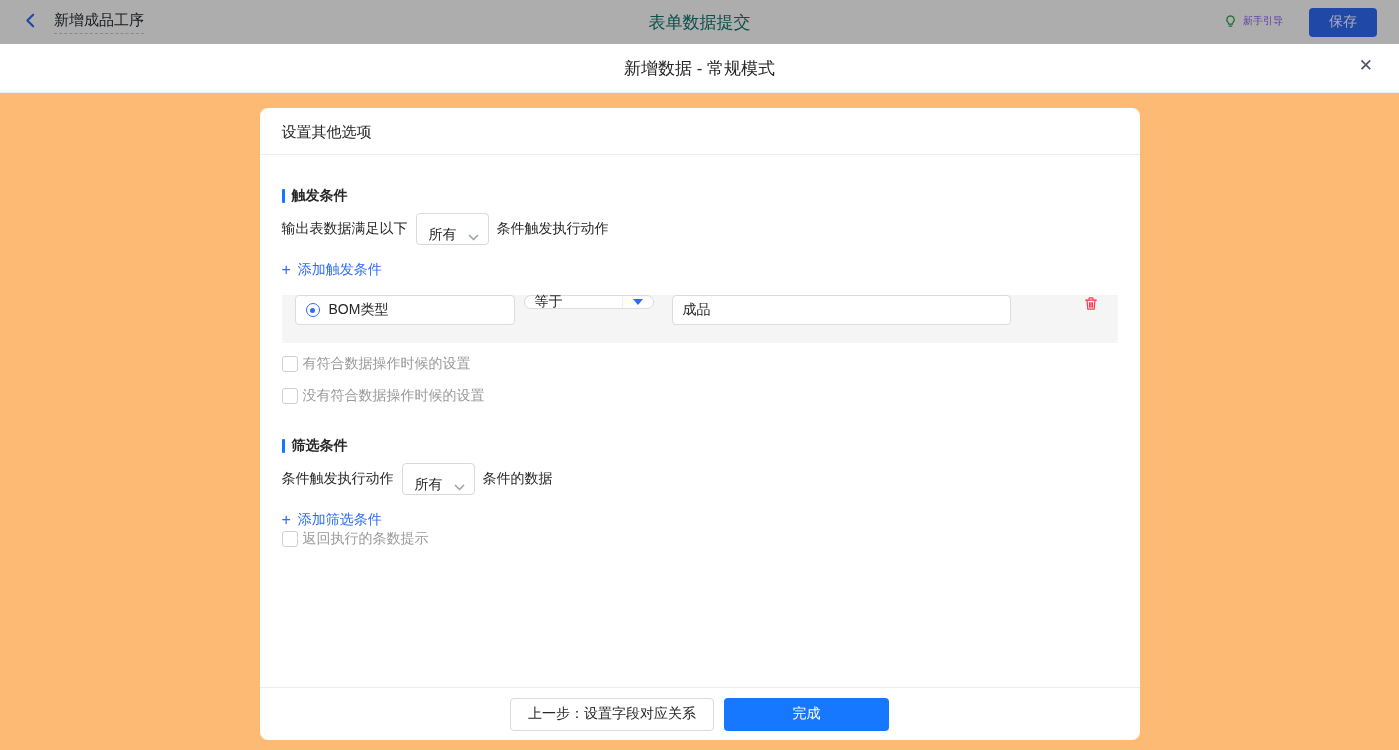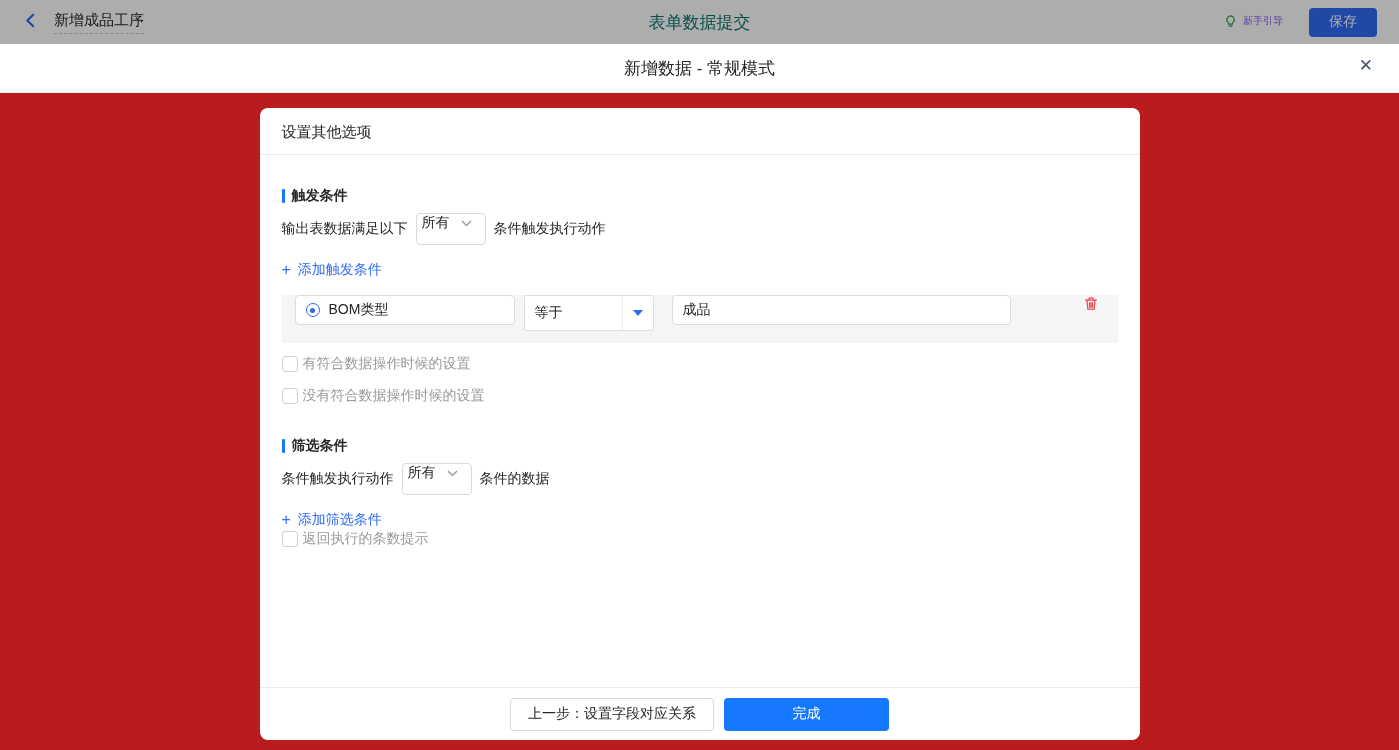--- a/index.html
+++ b/index.html
@@ -22,50 +22,50 @@
                     background:rgba(0,0,0,0.32); z-index:5; }
 
   
   .modal { position:absolute; top:44px; left:0; width:1399px; height:706px; background:#fff; z-index:6; }
   .modal-header { height:49px; background:#fff; border-bottom:1px solid #ececec;
                   display:flex; align-items:center; justify-content:center; position:relative; }
   .modal-title { font-size:17px; color:#262626; }
   .close-btn { position:absolute; right:26px; top:13px; background:none; border:none;
                font-size:17px; color:#4d5666; cursor:pointer; line-height:1; }
 
-  .modal-body { height:657px; background:#b91c1c; }
+  .modal-body { height:657px; background:#fdba74; }
 
   
   .panel { width:880px; height:632px; margin:0 auto; position:relative; top:15px;
            background:#fff; border-radius:8px; display:flex; flex-direction:column; }
   .panel-header { height:47px; line-height:47px; padding:0 22px; font-size:15px; color:#262626;
                   border-bottom:1px solid #ececec; }
   .panel-body { flex:1; padding:32px 22px 0 22px; }
 
   .section-title { display:flex; align-items:center; gap:7px; font-size:14px; font-weight:bold; color:#262626; }
   .section-bar { width:3px; height:14px; background:#1677FF; border-radius:1px; }
   .mt-filter { margin-top:32px; }
 
   .sentence { display:flex; align-items:center; gap:8px; margin-top:8px; font-size:14px; color:#262626; }
   .mini-select { height:32px; min-width:70px; border:1px solid #d9d9d9; border-radius:4px; background:#fff;
-                 display:flex; align-items:flex-start; gap:11px; padding:0 9px 0 5px; cursor:pointer; }
+                 display:flex; align-items:flex-end; gap:11px; padding:0 9px 0 12px; cursor:pointer; }
   .mini-select .val { font-size:14px; color:#262626; }
 
   .add-link { display:flex; align-items:center; gap:7px; margin-top:16px; width:max-content;
               background:none; border:none; color:#2E6BF6; font-size:14px; cursor:pointer; }
   .plus { font-size:16px; line-height:14px; font-weight:400; }
 
   .cond-row { margin-top:16px; height:48px; background:#f5f5f6; display:flex; align-items:flex-start; padding:0 13px; }
   .field-box { width:220px; height:30px; background:#fff; border:1px solid #dcdcdc; border-radius:4px;
                display:flex; align-items:center; gap:9px; padding:0 10px; font-size:14px; color:#262626; cursor:pointer; }
   .radio-icon { width:14px; height:14px; border:1px solid #2E6BF6; border-radius:50%; position:relative; flex:none; }
   .radio-icon::after { content:""; position:absolute; left:3.5px; top:3.5px; width:5px; height:5px;
                        background:#2E6BF6; border-radius:50%; }
-  .op-select { width:130px; height:36px; margin-left:9px; background:#fff; border:1px solid #dcdcdc;
-               border-radius:3px; display:flex; align-items:stretch; font-size:14px; color:#262626; cursor:pointer; }
+  .op-select { width:130px; height:14px; margin-left:9px; background:#fff; border:1px solid #dcdcdc;
+               border-radius:8px; display:flex; align-items:stretch; font-size:14px; color:#262626; cursor:pointer; }
   .op-text { flex:1; display:flex; align-items:center; padding:0 10px; }
   .op-caret { width:31px; border-left:1px solid #efefef; display:flex; align-items:center; justify-content:center; }
   .tri-down { width:0; height:0; border-left:5px solid transparent; border-right:5px solid transparent;
               border-top:6px solid #2E6BF6; }
   .value-input { width:339px; height:30px; margin-left:18px; background:#fff; border:1px solid #dcdcdc;
                  border-radius:4px; padding:0 10px; font-size:14px; color:#262626; font-family:inherit; outline:none; }
   .trash-btn { margin-left:auto; margin-right:6px; background:none; border:none; display:flex; cursor:pointer; }
 
   .checkbox-row { display:flex; align-items:center; gap:5px; margin-top:14px; font-size:14px; color:#999; }
   .checkbox-row.first { margin-top:12px; }

